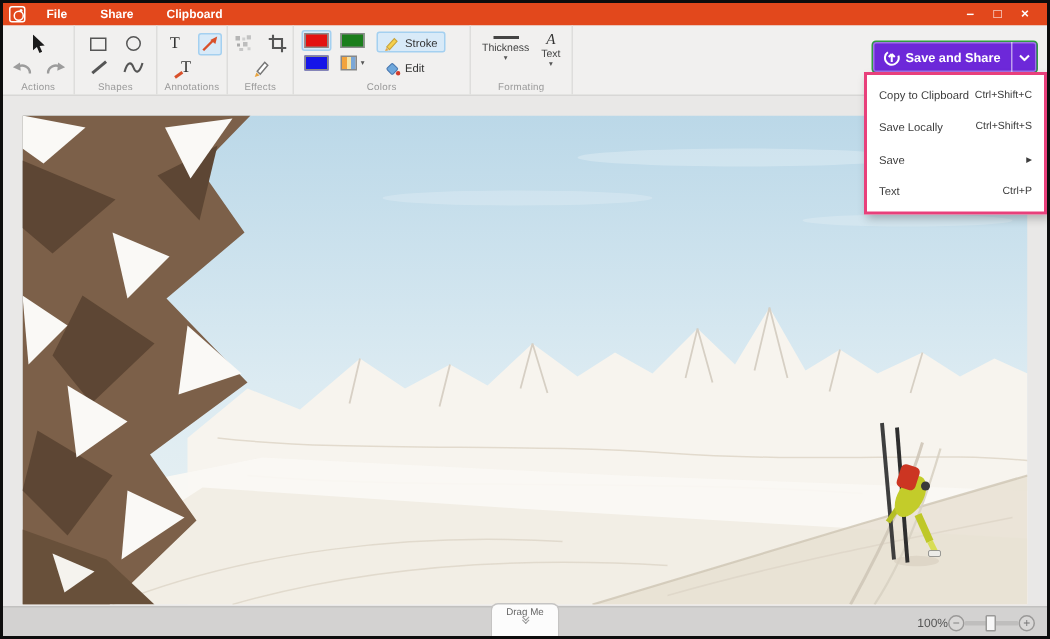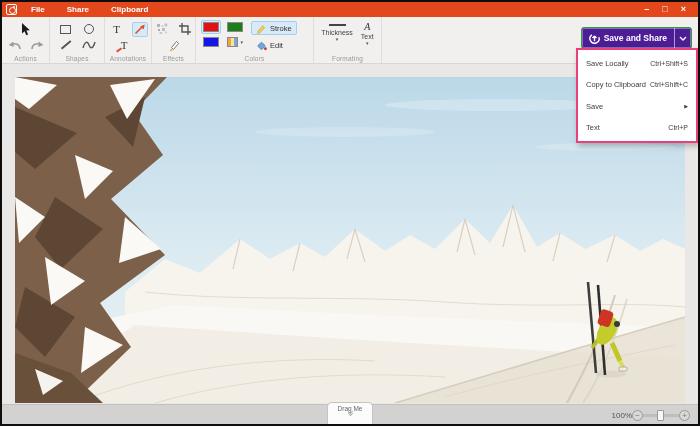--- a/index.html
+++ b/index.html
@@ -87,21 +87,21 @@
   
   .fmt-wrap { display:flex; gap:8px; justify-content:center; }
   .fmt-col { display:flex; flex-direction:column; align-items:center; gap:1px; }
   .fmt-icon-line { width:17px; height:2px; background:#444; margin-top:3px; margin-bottom:2px; }
   .fmt-label { font-size:7px; color:#444; }
 
   
   .spacer { flex:1; border-right:none; }
   .save-btn {
     position:absolute; right:6px; top:25px; height:22px; display:flex; align-items:center;
-    background:#4c1d95; border:1px solid #2F9C42; border-radius:3px; overflow:hidden;
+    background:#6d28d9; border:1px solid #2F9C42; border-radius:3px; overflow:hidden;
     box-shadow: inset 0 0 0 1px rgba(255,255,255,.35);
   }
   .save-main { display:flex; align-items:center; gap:4px; padding:0 7px; height:100%; }
   .save-label { color:#fff; font-size:8.5px; font-weight:bold; white-space:nowrap; }
   .save-chev {
     width:17px; height:100%; display:flex; align-items:center; justify-content:center;
     border-left:1px solid rgba(255,255,255,.55); color:#fff; font-size:6px;
   }
 
   
@@ -414,26 +414,26 @@
         <circle cx="602" cy="247" r="3" fill="#3A3A3A"></circle>
         <path d="M597,266 L605,284" stroke="#BFC828" stroke-width="5" fill="none"></path>
         <path d="M605,284 L609,292" stroke="#D8DD55" stroke-width="4" fill="none"></path>
         <rect x="604" y="290" width="8" height="4" rx="1" fill="#ECECE8" stroke="#8F8F8B" stroke-width="0.6"></rect>
       </g>
     </svg>
   </div>
 
   <div class="share-menu">
     <div class="menu-row">
+      <span class="menu-row-label">Copy to Clipboard</span>
+      <span class="menu-row-shortcut">Ctrl+Shift+C</span>
+    </div>
+    <div class="menu-row">
       <span class="menu-row-label">Save Locally</span>
       <span class="menu-row-shortcut">Ctrl+Shift+S</span>
-    </div>
-    <div class="menu-row">
-      <span class="menu-row-label">Copy to Clipboard</span>
-      <span class="menu-row-shortcut">Ctrl+Shift+C</span>
     </div>
     <div class="menu-row">
       <span class="menu-row-label">Save</span>
       <span class="menu-row-shortcut submenu">▶</span>
     </div>
     <div class="menu-row">
       <span class="menu-row-label">Text</span>
       <span class="menu-row-shortcut">Ctrl+P</span>
     </div>
   </div>

